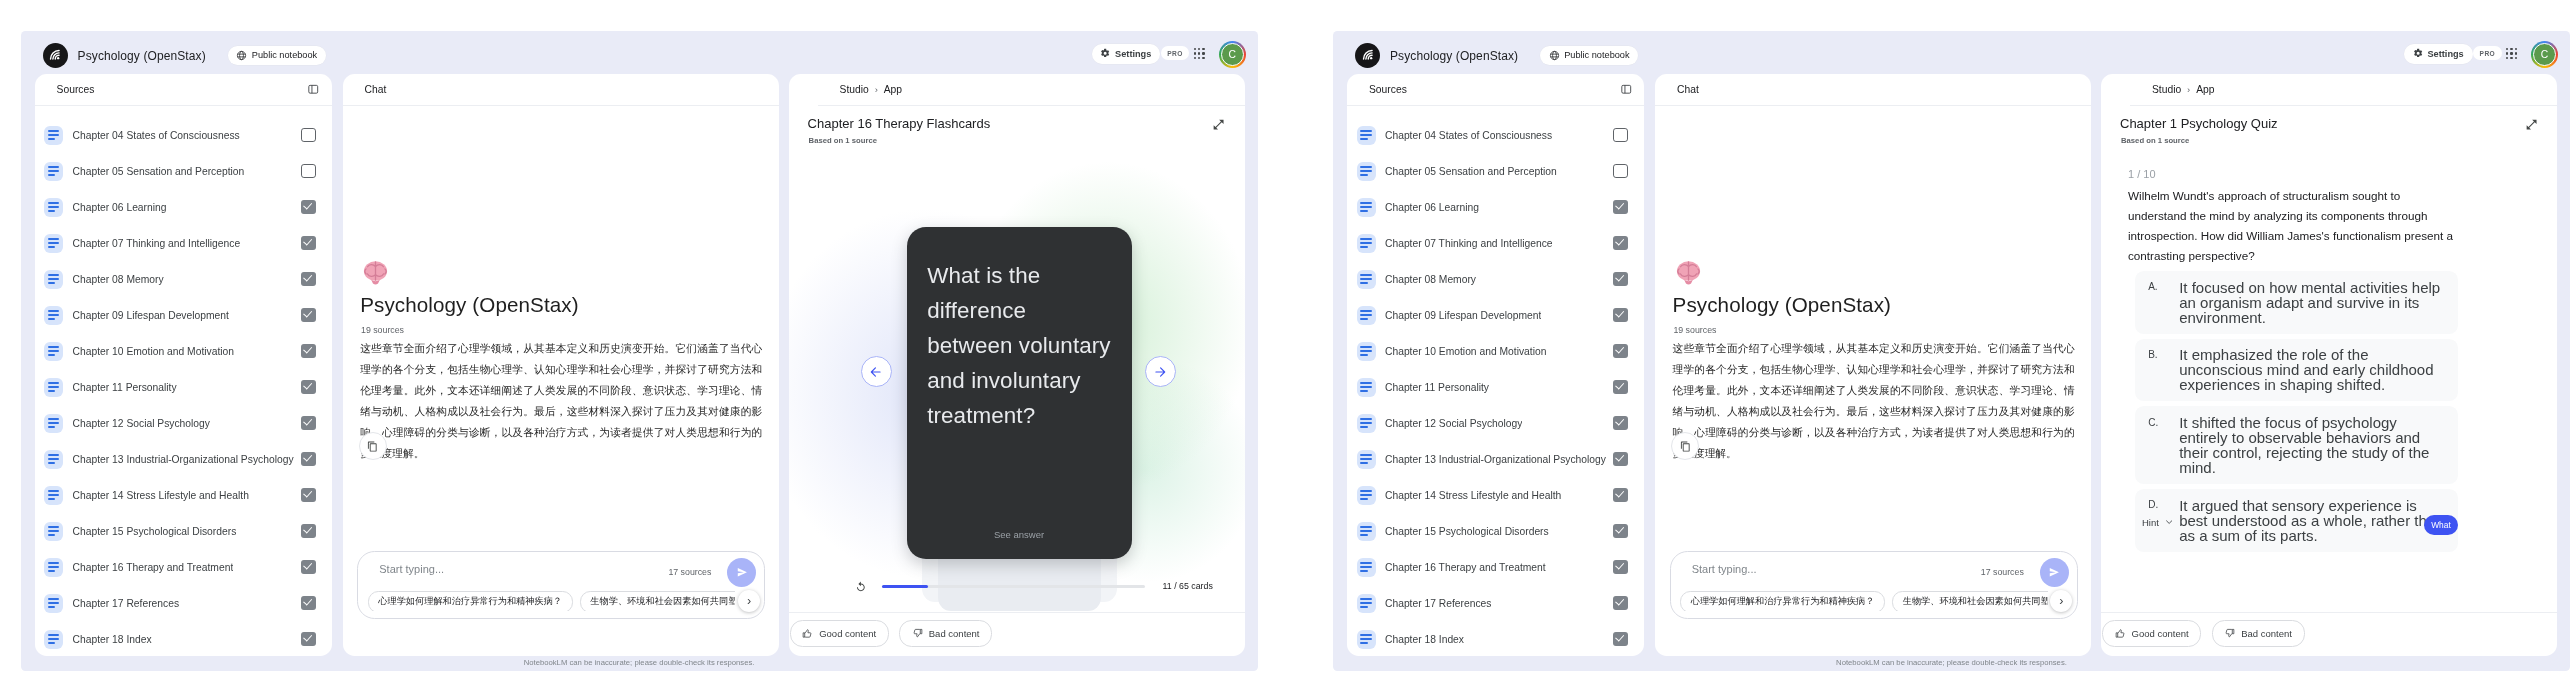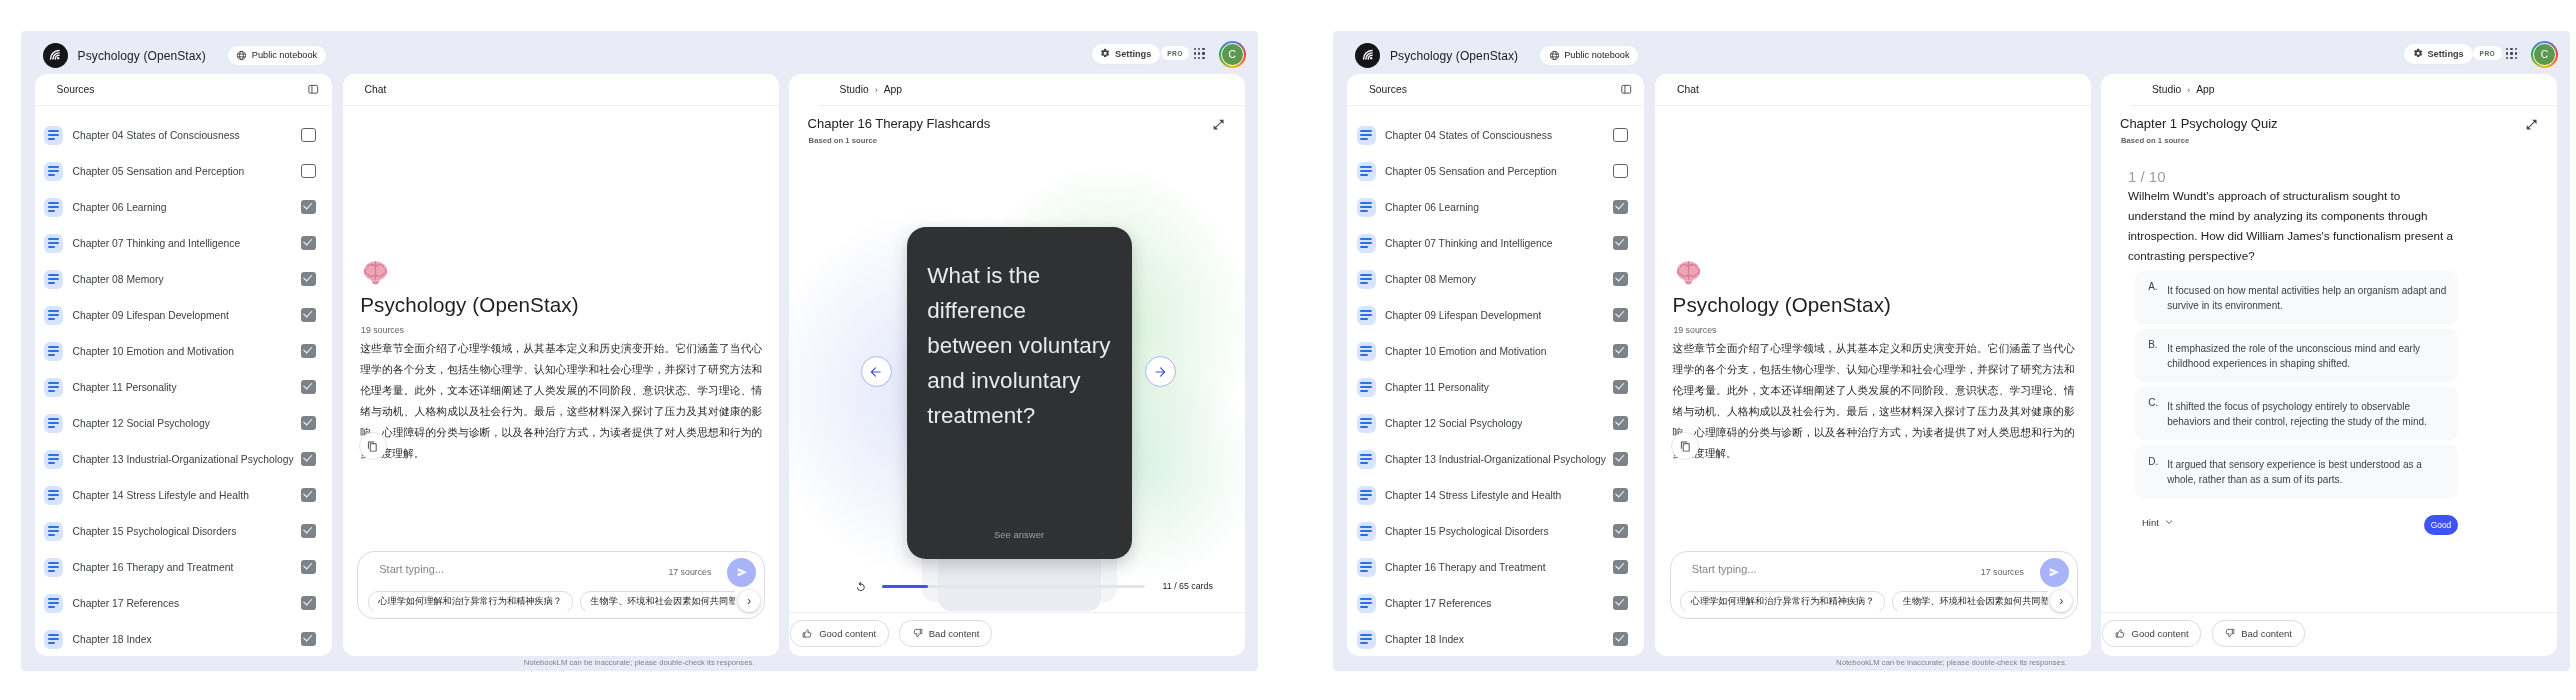--- a/index.html
+++ b/index.html
@@ -75,26 +75,26 @@
   .fcard .see{position:absolute;left:0;right:0;bottom:19px;text-align:center;font-size:9.5px;color:#9aa0a6;}
   .nav-circle{position:absolute;width:31px;height:31px;border-radius:50%;background:#fff;border:1.1px solid #a9b4f8;box-sizing:border-box;display:flex;align-items:center;justify-content:center;cursor:pointer;}
   .nav-prev{left:72px;top:209px;} .nav-next{left:356px;top:209px;}
   .prog-row{position:absolute;left:0;right:0;top:505px;height:14.7px;}
   .replay{position:absolute;left:66px;top:1.5px;width:11.7px;height:11.7px;cursor:pointer;}
   .ptrack{position:absolute;left:93px;top:6.2px;width:263px;height:2.6px;border-radius:1.5px;background:#e3e5e8;}
   .pfill{height:100%;border-radius:1.5px;background:#3e53f2;}
   .pcount{position:absolute;left:366px;top:2.2px;font-size:8.8px;color:#202124;margin-left:8px;}
 
   
-  .qz-count{position:absolute;left:27px;top:94px;font-size:15px;color:#9aa0a6;}
+  .qz-count{position:absolute;left:27px;top:94px;font-size:11px;color:#9aa0a6;}
   .qz-q{position:absolute;left:27px;top:112px;width:332px;font-size:11.7px;font-weight:500;line-height:20px;color:#202124;}
   .qz-opts{position:absolute;left:34px;top:197px;width:323px;display:flex;flex-direction:column;gap:5.1px;}
   .qz-opt{min-height:53px;background:#f8f9fa;border-radius:8.8px;display:flex;align-items:center;padding:8.8px 11.7px 8.8px 13.2px;box-sizing:border-box;cursor:pointer;}
   .qz-letter{width:19px;flex:0 0 auto;font-size:10px;color:#3c4043;align-self:flex-start;padding-top:1.5px;}
-  .qz-text{font-size:10px;line-height:15px;color:#3c4043;}
+  .qz-text{font-size:15px;line-height:15px;color:#3c4043;margin-left:12px;}
   .hint{position:absolute;left:41px;top:443px;display:flex;align-items:center;gap:5.1px;cursor:pointer;}
   .hint span{font-size:9.5px;font-weight:500;color:#3c4043;}
   .next-btn{position:absolute;left:323px;top:441px;width:34px;height:20px;border-radius:10.3px;background:#3e53f2;color:#fff;font-size:8.4px;font-weight:500;display:flex;align-items:center;justify-content:center;cursor:pointer;}
 </style>
 </head>
 <body>
 
 <svg width="0" height="0" style="position:absolute">
   <defs>
     <g id="i-logo">
@@ -710,21 +710,21 @@
           <span class="qz-letter">D.</span>
           <span class="qz-text">It argued that sensory experience is best understood as a whole, rather than as a sum of its parts.</span>
         </div>
       </div>
     <div class="hint">
       <span>Hint</span>
       <svg width="10.3" height="10.3" viewBox="0 0 24 24">
           <use href="#i-chevron-down"></use>
         </svg>
     </div>
-    <div class="next-btn">Good</div>
+    <div class="next-btn">What</div>
 
     <div class="st-divider"></div>
     <div class="fb-row">
       <div class="fb-btn">
         <svg width="11" height="11" viewBox="0 0 24 24">
             <use href="#i-thumb-up"></use>
           </svg>
         <span>Good content</span>
         </div>
       <div class="fb-btn">

